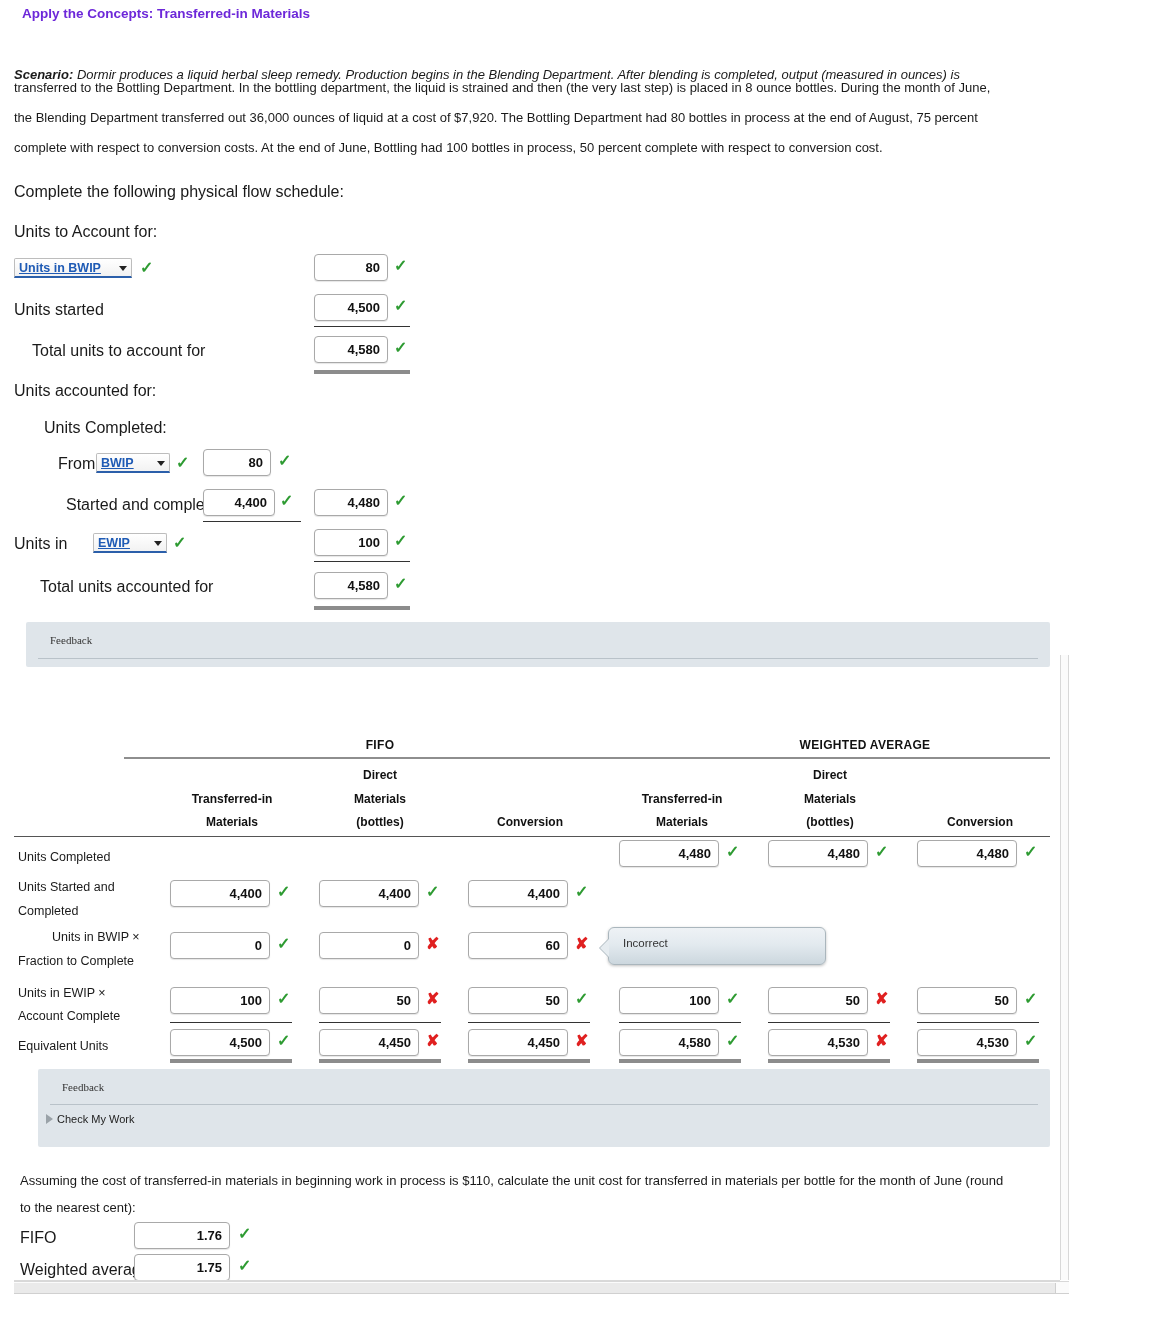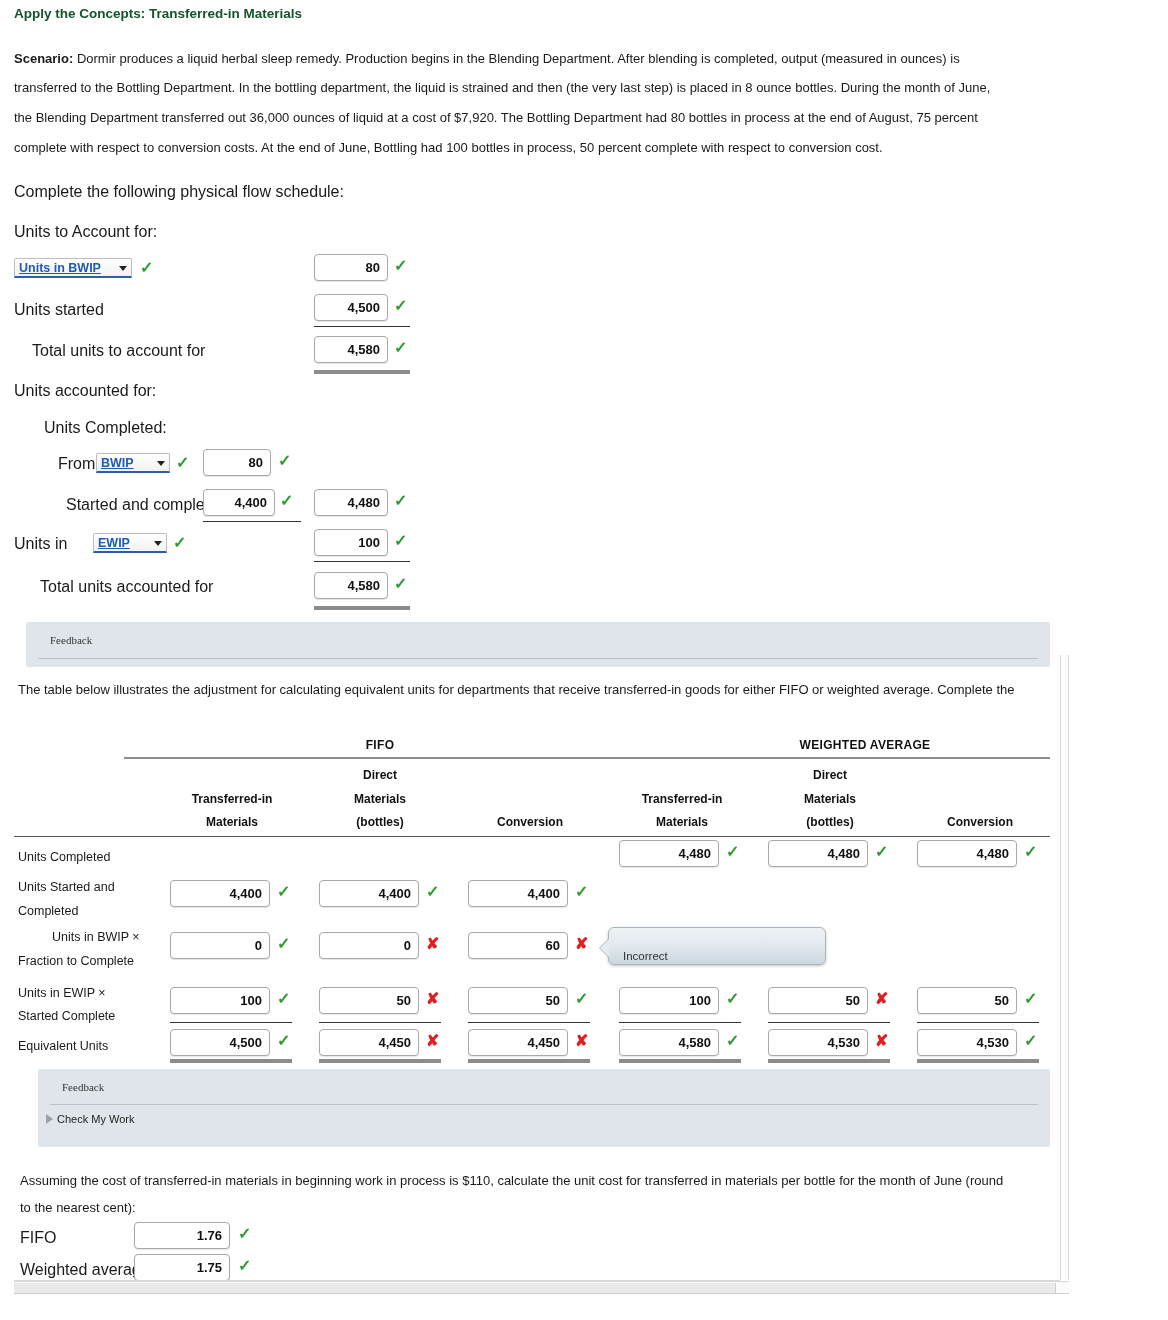--- a/index.html
+++ b/index.html
@@ -8,22 +8,22 @@
     background: #ffffff;
     font-family: "Liberation Sans", sans-serif;
     color: #1a1a1a;
   }
   body { width: 1168px; height: 1320px; position: relative; overflow: hidden; }
 
   .page { position: relative; width: 1168px; height: 1320px; }
 
   
   .h-title {
-    position: absolute; left: 14px; top: 6px;
-    font-size: 13.5px; font-weight: bold; color: #14532d;
+    position: absolute; left: 22px; top: 6px;
+    font-size: 13.5px; font-weight: bold; color: #6d28d9;
   }
   .para {
     position: absolute; left: 14px;
     font-size: 13px; line-height: 29px; color: #1a1a1a;
   }
   .para b { font-weight: bold; }
 
   .lbl {
     position: absolute; font-size: 16px; color: #1a1a1a; white-space: nowrap;
   }
@@ -140,21 +140,21 @@
 
   
   .tooltip {
     position: absolute;
     background: linear-gradient(180deg,#eef2f5 0%, #e3eaef 45%, #ccd7de 100%);
     border: 1px solid #aab6bd;
     border-radius: 6px;
     box-shadow: 0 1px 3px rgba(0,0,0,.25);
     font-size: 11.5px;
     color: #333;
-    padding: 22px 0 0 14px;
+    padding: 9px 0 0 14px;
   }
   .tooltip .arrow {
     position: absolute;
     left: -9px; top: 11px;
     width: 0; height: 0;
     border-top: 9px solid transparent;
     border-bottom: 9px solid transparent;
     border-right: 9px solid #e6ecf0;
     filter: drop-shadow(-1px 0 0 #aab6bd);
   }
@@ -180,21 +180,21 @@
     position: absolute; height: 1px; background: #d9d9d9;
   }
 </style>
 </head>
 <body>
 
 <div class="page">
 
   <div class="h-title">Apply the Concepts: Transferred-in Materials</div>
 
-  <div class="para" style="top:44px;left:14px;">
+  <div class="para" style="top:60px;left:14px;font-style:italic;">
     <b>Scenario:</b>
     <span>Dormir produces a liquid herbal sleep remedy. Production begins in the Blending Department. After blending is completed, output (measured in ounces) is</span>
   </div>
   <div class="para" style="top:73px;left:14px;">transferred to the Bottling Department. In the bottling department, the liquid is strained and then (the very last step) is placed in 8 ounce bottles. During the month of June,</div>
   <div class="para" style="top:103px;left:14px;">the Blending Department transferred out 36,000 ounces of liquid at a cost of $7,920. The Bottling Department had 80 bottles in process at the end of August, 75 percent</div>
   <div class="para" style="top:133px;left:14px;">complete with respect to conversion costs. At the end of June, Bottling had 100 bottles in process, 50 percent complete with respect to conversion cost.</div>
 
   <div class="lbl" style="top:183px;left:14px;">Complete the following physical flow schedule:</div>
 
   <div class="lbl" style="top:223px;left:14px;">Units to Account for:</div>
@@ -249,21 +249,20 @@
   <div class="lbl" style="top:578px;left:40px;">Total units accounted for</div>
   <div class="abox" style="top:572px;left:314px;width:74px;">4,580</div>
   <div class="mark ok" style="top:576px;left:394px;">✓</div>
   <div class="rule-thick" style="top:606px;left:314px;width:96px;"></div>
 
   <div class="feedback" style="top:622px;left:26px;width:1024px;height:45px;">
     <div class="fb-label">Feedback</div>
     <div class="fb-divider" style="top:36px;"></div>
   </div>
 
-  <div class="para" style="top:675px;left:18px;">The table below illustrates the adjustment for calculating equivalent units for departments that receive transferred-in goods for either FIFO or weighted average. Complete the</div>
 
   <div class="thead-grp" style="top:738px;left:300px;width:160px;">FIFO</div>
   <div class="thead-grp" style="top:738px;left:750px;width:230px;">WEIGHTED AVERAGE</div>
   <div class="rule-head" style="top:757px;left:124px;width:926px;"></div>
 
   <div class="thead" style="top:768px;left:320px;width:120px;">Direct</div>
   <div class="thead" style="top:768px;left:770px;width:120px;">Direct</div>
 
   <div class="thead" style="top:792px;left:170px;width:124px;">Transferred-in</div>
   <div class="thead" style="top:792px;left:320px;width:120px;">Materials</div>
@@ -304,21 +303,21 @@
   <div class="mark bad" style="top:936px;left:426px;">✘</div>
   <div class="abox" style="top:932px;left:468px;width:100px;">60</div>
   <div class="mark bad" style="top:936px;left:575px;">✘</div>
 
   <div class="tooltip" style="top:927px;left:608px;width:218px;height:38px;">
     <span class="arrow"></span>
     <span>Incorrect</span>
   </div>
 
   <div class="rowlabel" style="top:981px;left:18px;">Units in EWIP ×</div>
-  <div class="rowlabel" style="top:1004px;left:18px;">Started Complete</div>
+  <div class="rowlabel" style="top:1004px;left:18px;">Account Complete</div>
   <div class="abox" style="top:987px;left:170px;width:100px;">100</div>
   <div class="mark ok" style="top:991px;left:277px;">✓</div>
   <div class="abox" style="top:987px;left:319px;width:100px;">50</div>
   <div class="mark bad" style="top:991px;left:426px;">✘</div>
   <div class="abox" style="top:987px;left:468px;width:100px;">50</div>
   <div class="mark ok" style="top:991px;left:575px;">✓</div>
   <div class="abox" style="top:987px;left:619px;width:100px;">100</div>
   <div class="mark ok" style="top:991px;left:726px;">✓</div>
   <div class="abox" style="top:987px;left:768px;width:100px;">50</div>
   <div class="mark bad" style="top:991px;left:875px;">✘</div>

